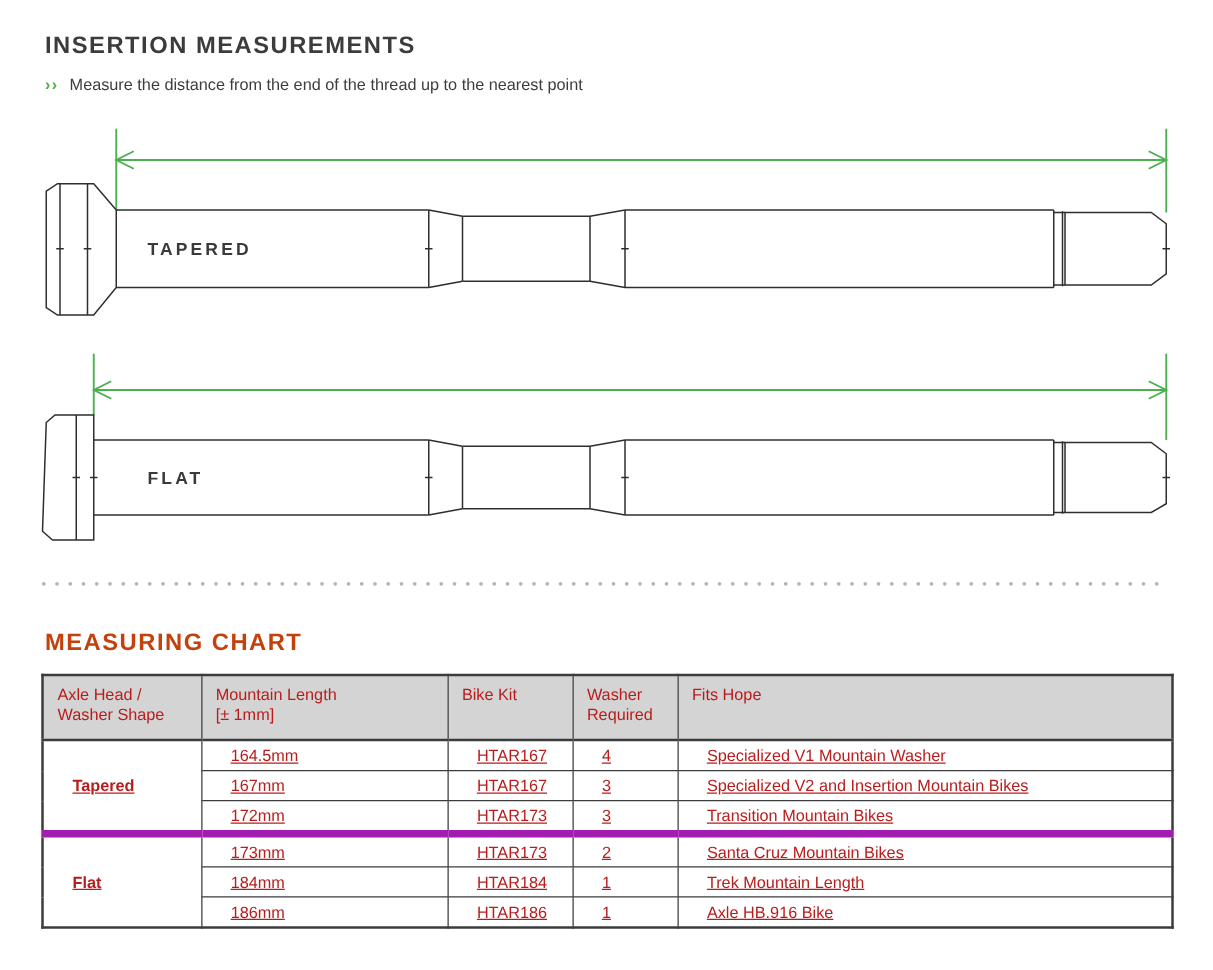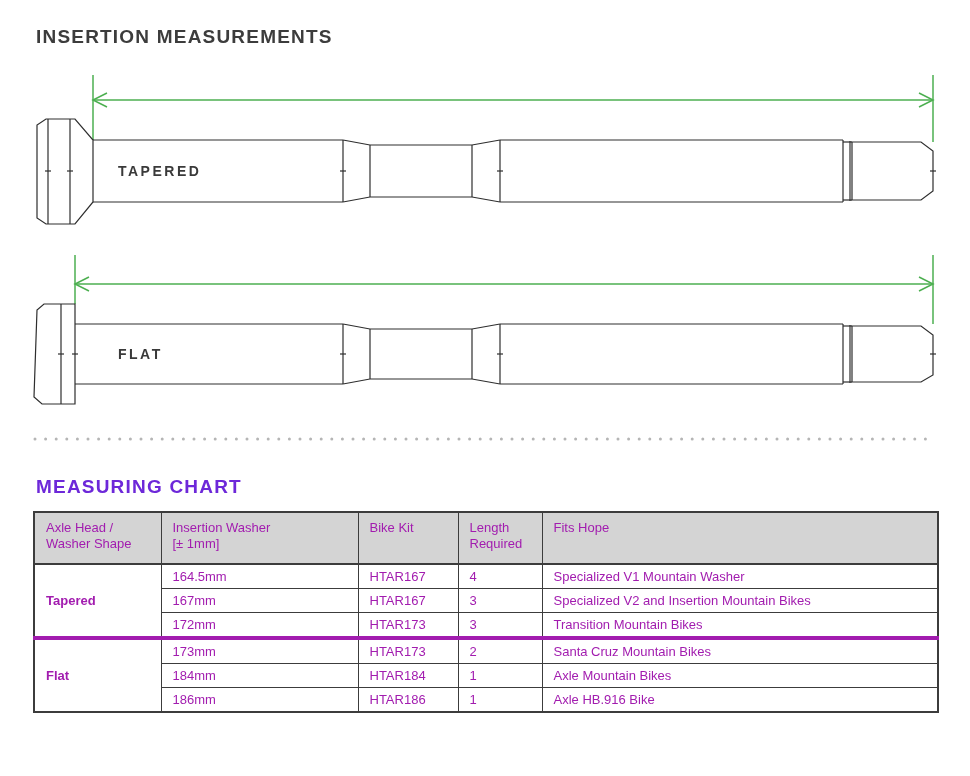--- a/index.html
+++ b/index.html
@@ -14,47 +14,50 @@
   .note-line{margin:12px 0 0 36px;font-size:13px;line-height:16px;color:#3d3d3d;}
   .note-marker{color:#4caf50;font-weight:700;letter-spacing:1px;margin-right:9px;font-size:13px;}
   svg.diagram{display:block;}
   .axle-line{stroke:#2e2e2e;stroke-width:1.2;fill:none;stroke-linejoin:miter;}
   .axle-fill{fill:#ffffff;}
   .dim{stroke:#4caf50;stroke-width:1.5;fill:none;}
   .axle-label{font-family:"Liberation Sans","DejaVu Sans",sans-serif;font-size:14px;font-weight:700;letter-spacing:2.5px;fill:#3a3a3a;}
   .divider{display:block;margin:19px 0 0 33px;}
   .chart-title{
     margin:0;padding:34px 0 0 36px;font-size:19px;font-weight:700;
-    letter-spacing:1.2px;color:#6d28d9;line-height:22px;
+    letter-spacing:1.2px;color:#c2410c;line-height:22px;
   }
   table.measuring{
     border-collapse:collapse;table-layout:fixed;width:904px;margin:13px 0 0 33px;
-    border:2px solid #3c3c3c;font-size:13px;color:#a21caf;
+    border:2px solid #3c3c3c;font-size:13px;color:#b91c1c;
   }
   table.measuring th{
     background:#d4d4d4;border:1px solid #3c3c3c;border-bottom:2px solid #3c3c3c;
     font-weight:400;text-align:left;vertical-align:top;
     padding:7px 8px 7px 11px;white-space:pre-line;line-height:16px;height:36px;
   }
   table.measuring td{
-    border:1px solid #3c3c3c;padding:0 8px 0 11px;height:23px;line-height:15px;
-    vertical-align:middle;background:#ffffff;
+    border:1px solid #3c3c3c;padding:0 8px 0 23px;height:23px;line-height:15px;
+    vertical-align:middle;background:#ffffff;text-decoration:underline;
   }
   td.group-cell{font-weight:700;}
-  tr.group-start td{border-top:4px solid #a21caf;}
+  tr.group-start td{border-top:6px solid #a21caf;}
   td.merge-bottom{border-bottom-style:hidden;}
   td.merge-top{border-top-style:hidden;}
 </style>
 </head>
 <body>
 
 <div class="page">
 
   <h1 class="section-title">INSERTION MEASUREMENTS</h1>
 
+  <div class="note-line">
+    <span class="note-marker">››</span><span>Measure the distance from the end of the thread up to the nearest point</span>
+  </div>
 
   <svg class="diagram" width="970" height="170" viewBox="0 0 970 170" style="margin-top:19px;">
 
     <g class="dim">
       <line x1="93" y1="8" x2="93" y2="73"></line>
       <line x1="933" y1="8" x2="933" y2="75"></line>
       <line x1="93" y1="33" x2="933" y2="33"></line>
       <polyline points="107,26 93,33 107,40"></polyline>
       <polyline points="919,26 933,33 919,40"></polyline>
     </g>
@@ -153,24 +156,24 @@
       <col style="width:127px">
         <col style="width:197px">
         <col style="width:100px">
       <col style="width:84px">
         <col style="width:396px">
     </colgroup>
     <thead>
       <tr>
         <th>Axle Head /
 Washer Shape</th>
-        <th>Insertion Washer
+        <th>Mountain Length
 [± 1mm]</th>
         <th>Bike Kit</th>
-        <th>Length
+        <th>Washer
 Required</th>
         <th>Fits Hope</th>
       </tr>
     </thead>
     <tbody>
       <tr>
         <td class="group-cell" rowspan="3">Tapered</td>
         <td>164.5mm</td>
         <td class="merge-bottom">HTAR167</td>
         <td>4</td>
@@ -192,21 +195,21 @@
         <td class="group-cell" rowspan="3">Flat</td>
         <td>173mm</td>
         <td class="merge-top">HTAR173</td>
         <td>2</td>
         <td>Santa Cruz Mountain Bikes</td>
       </tr>
       <tr>
         <td>184mm</td>
         <td>HTAR184</td>
         <td>1</td>
-        <td>Axle Mountain Bikes</td>
+        <td>Trek Mountain Length</td>
       </tr>
       <tr>
         <td>186mm</td>
         <td>HTAR186</td>
         <td>1</td>
         <td>Axle HB.916 Bike</td>
       </tr>
     </tbody>
   </table>
 

